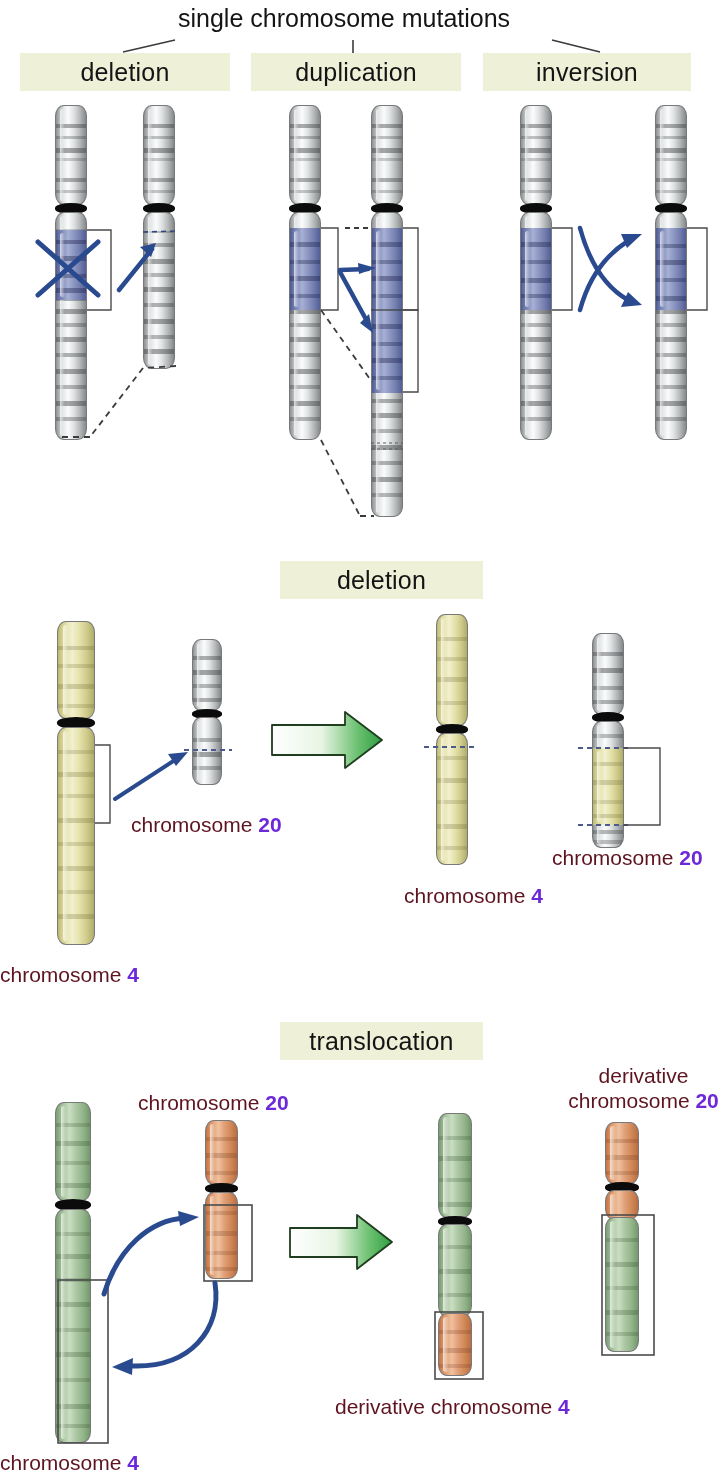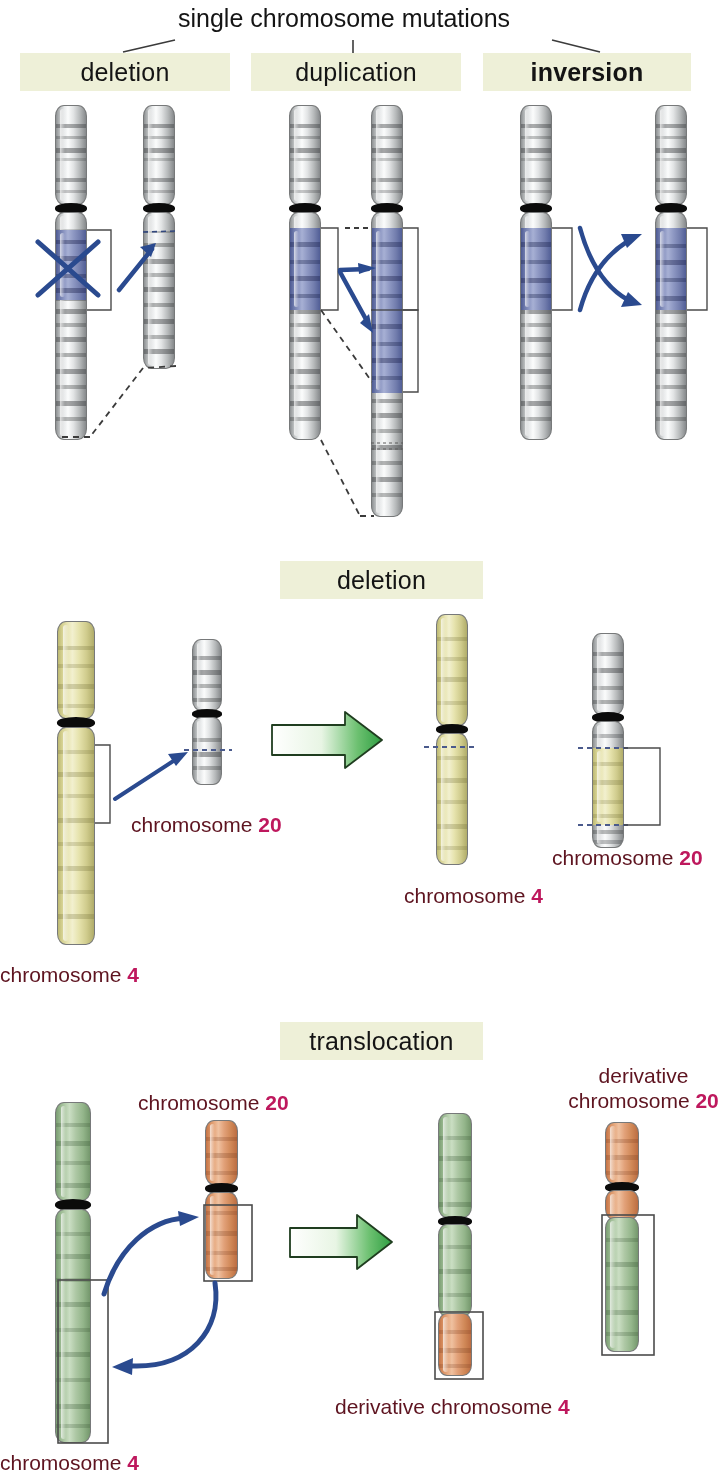--- a/index.html
+++ b/index.html
@@ -30,21 +30,21 @@
   }
 
   
   .lbl{
     position:absolute;
     font-size:21px;
     color:#5e1420;
     white-space:nowrap;
     line-height:25px;
   }
-  .lbl b{font-weight:bold;color:#be185d;}
+  .lbl b{font-weight:bold;color:#6d28d9;}
   .lbl.ctr{text-align:center;}
 
   
   .chr{position:absolute;}
   .arm{
     position:absolute;
     border-radius:9px/11px;
     overflow:hidden;
     box-sizing:border-box;
     border:1px solid #77797a;
@@ -108,21 +108,21 @@
 <div class="maintitle" style="left:178px;top:6px;">single chromosome mutations</div>
 
 <svg class="olay">
   <line x1="175" y1="40" x2="123" y2="52" stroke="#3b3b3b" stroke-width="1.6"></line>
   <line x1="353" y1="40" x2="353" y2="54" stroke="#3b3b3b" stroke-width="1.6"></line>
   <line x1="552" y1="40" x2="600" y2="52" stroke="#3b3b3b" stroke-width="1.6"></line>
 </svg>
 
 <div class="hdr" style="left:20px;top:53px;width:210px;">deletion</div>
 <div class="hdr" style="left:251px;top:53px;width:210px;">duplication</div>
-<div class="hdr" style="left:483px;top:53px;width:208px;font-weight:bold;">inversion</div>
+<div class="hdr" style="left:483px;top:53px;width:208px;">inversion</div>
 
 <div class="chr">
 
   <div class="arm g-gray" style="left:55px;top:105px;width:32px;height:100px;">
     <div class="bands">
       <div class="band" style="top:18px;height:4px;background:rgba(60,62,64,.42)"></div>
       <div class="band" style="top:30px;height:3px;background:rgba(60,62,64,.30)"></div>
       <div class="band" style="top:42px;height:5px;background:rgba(60,62,64,.45)"></div>
       <div class="band" style="top:52px;height:3px;background:rgba(60,62,64,.25)"></div>
       <div class="band" style="top:72px;height:4px;background:rgba(60,62,64,.40)"></div>

